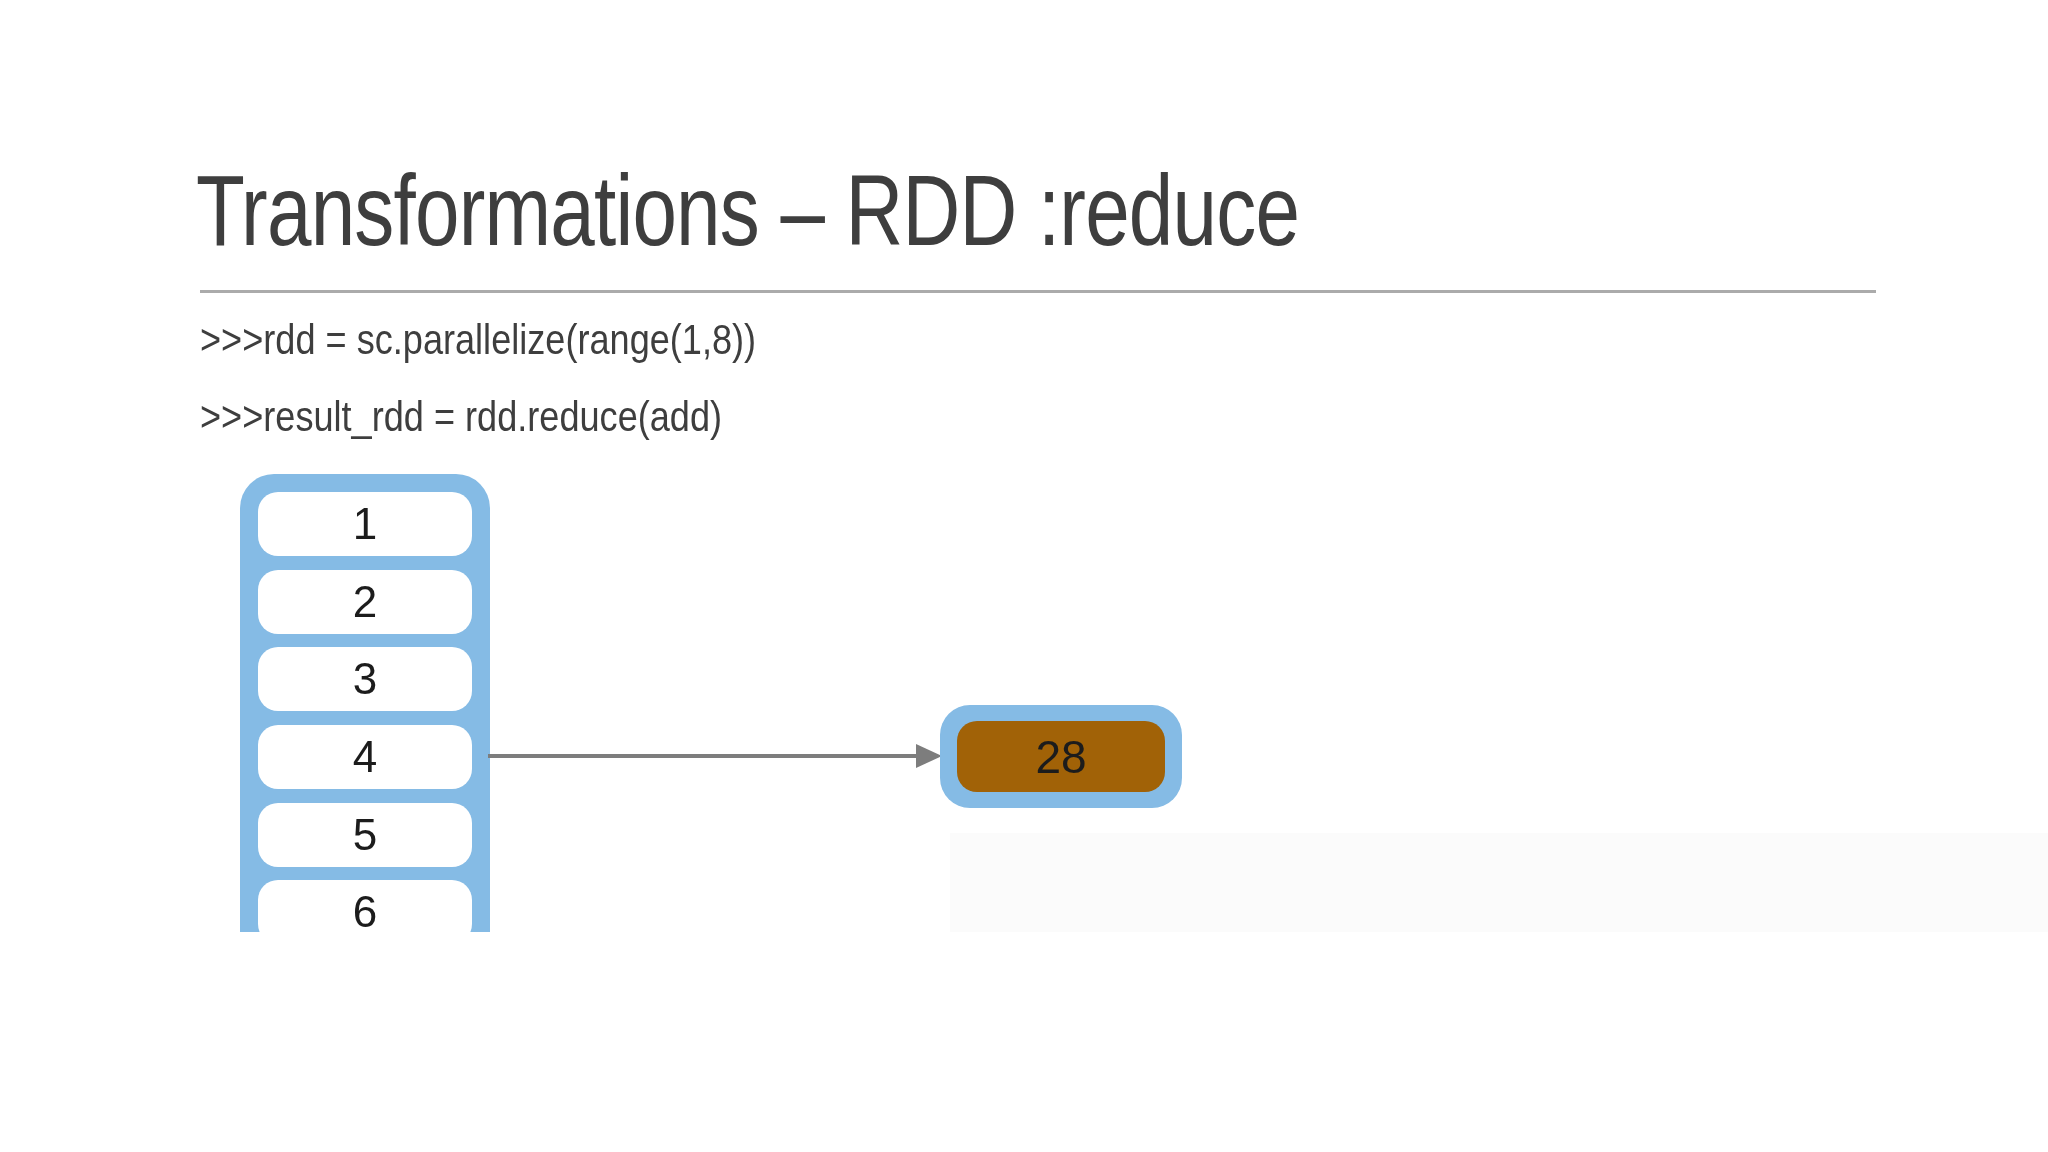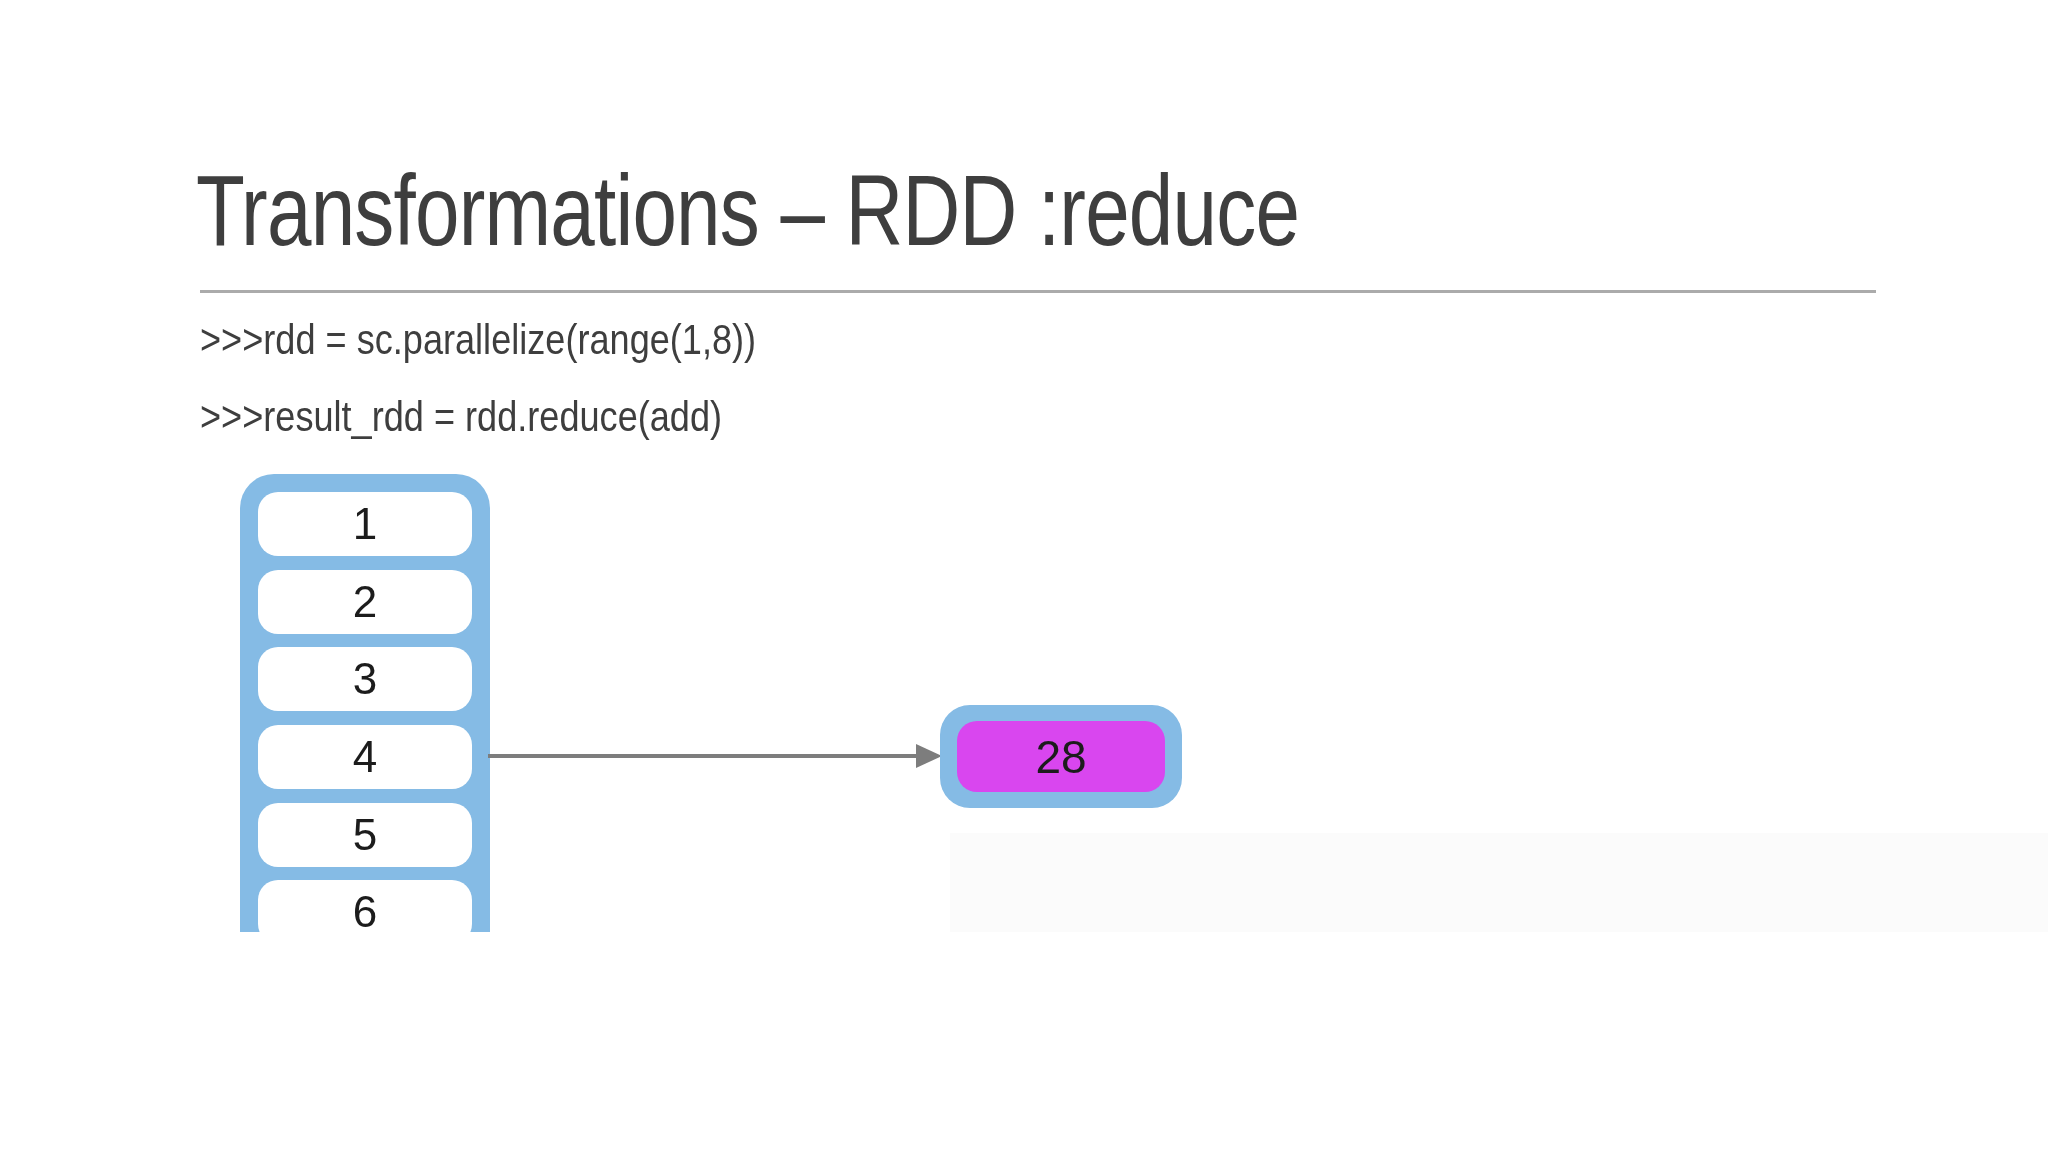--- a/index.html
+++ b/index.html
@@ -119,21 +119,21 @@
     height: 103px;
     background: #85BBE5;
     border-radius: 30px;
   }
   .result-inner {
     position: absolute;
     left: 17px;
     top: 16px;
     right: 17px;
     bottom: 16px;
-    background: #d946ef;
+    background: #a16207;
     border-radius: 20px;
     display: flex;
     align-items: center;
     justify-content: center;
     font-size: 46px;
     color: #1C1C1C;
   }
 
   
   .wm {

